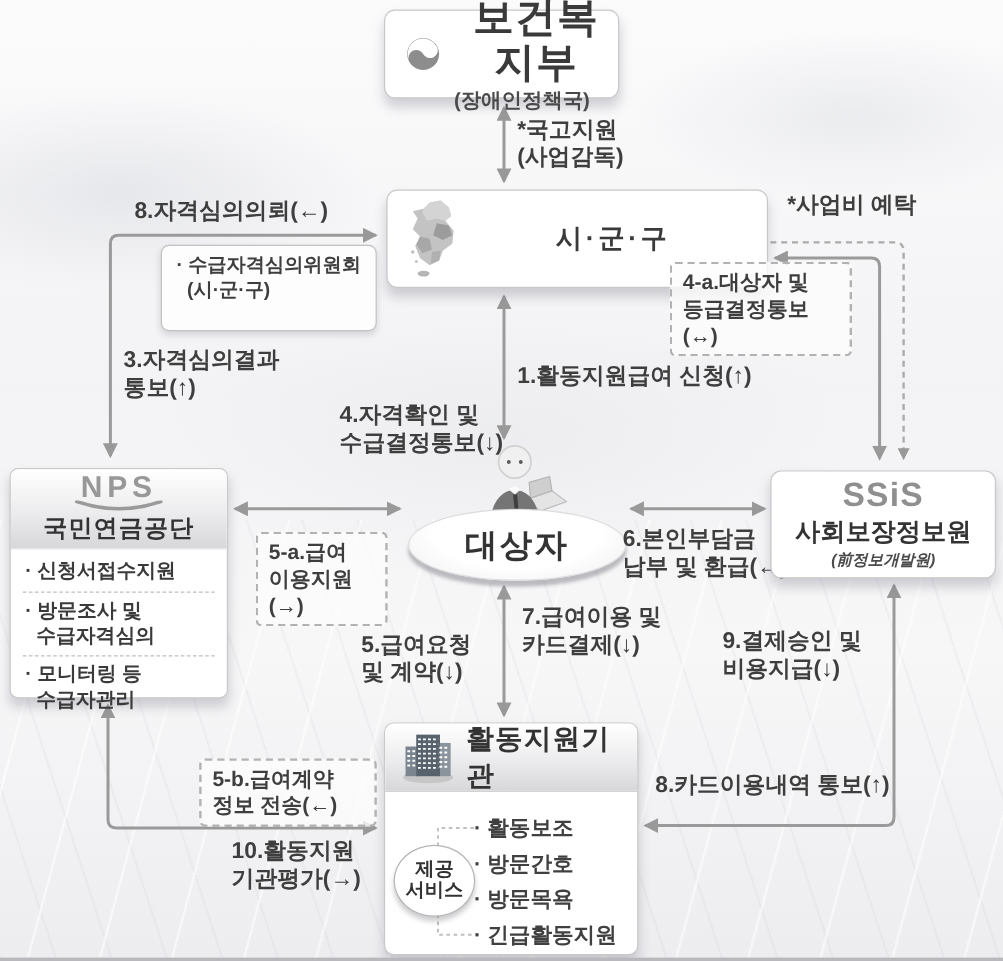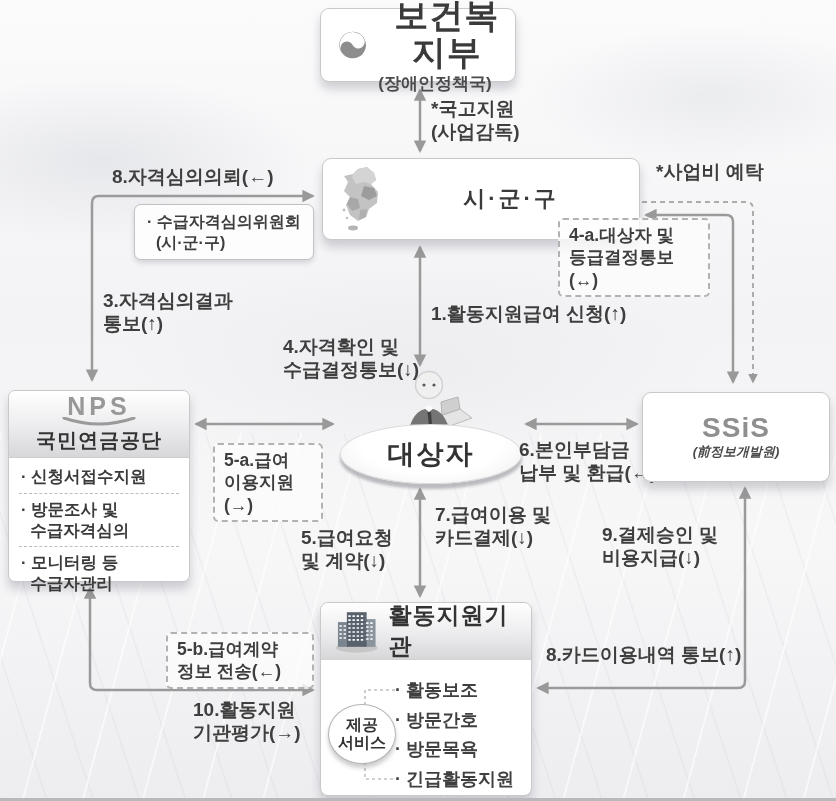--- a/index.html
+++ b/index.html
@@ -30,21 +30,21 @@
   
   .mohw { left:320px; top:8px; width:196px; height:74px; display:flex; align-items:center; padding-left:16px; gap:10px; }
   .mohw-text { display:flex; flex-direction:column; line-height:1.1; }
   .mohw-title { font-size:34px; font-weight:700; color:#3a3a3a; letter-spacing:1px;text-align:center; }
   .mohw-sub { font-size:17px; font-weight:700; color:#4a4a4a; margin-top:3px; }
 
   
   .sigungu { left:322px; top:158px; width:318px; height:82px; display:flex; align-items:center; padding-left:12px; }
   .sigungu-title { flex:1; text-align:center; font-size:22px; font-weight:700; color:#3a3a3a; letter-spacing:3px; padding-right:14px; }
 
-  .committee { left:134px; top:204px; width:180px; height:56px; position:absolute; background:#fdfdfd;
+  .committee { left:134px; top:204px; width:180px; height:72px; position:absolute; background:#fdfdfd;
                border:1px solid #c2c2c2; border-radius:7px; box-shadow:0 3px 5px rgba(120,120,130,.25);
                font-weight:700; font-size:16px; color:#3e3e3e; line-height:1.3; padding:7px 0 0 12px;
                white-space:pre-wrap; box-sizing:border-box; }
 
   
   .nps { left:8px; top:390px; width:182px; height:192px; border-radius:7px; }
   .nps-hdr { height:66px; border-bottom:1px solid #cfcfcf; border-radius:7px 7px 0 0;
              display:flex; flex-direction:column; align-items:center; justify-content:center; }
   .nps-logo { font-size:25px; font-weight:700; color:#989898; letter-spacing:4px; line-height:1; }
   .nps-swoosh { margin-top:-2px; }
@@ -183,20 +183,21 @@
     <span class="target-title">대상자</span>
   </div>
 
   <div class="lbl-box" style="left:213px; top:443px; width:110px;">5-a.급여
 이용지원(→)</div>
   <div class="lbl" style="left:519px; top:438px;">6.본인부담금
 납부 및 환급(↔)</div>
 
   <div class="box ssis">
     <span class="ssis-logo">SSiS</span>
+    <span class="ssis-title">사회보장정보원</span>
     <span class="ssis-sub">(前정보개발원)</span>
   </div>
 
   <div class="lbl" style="left:301px; top:526px;">5.급여요청
 및 계약(↓)</div>
   <div class="lbl" style="left:435px; top:503px;">7.급여이용 및
 카드결제(↓)</div>
   <div class="lbl" style="left:602px; top:523px;">9.결제승인 및
 비용지급(↓)</div>
 

